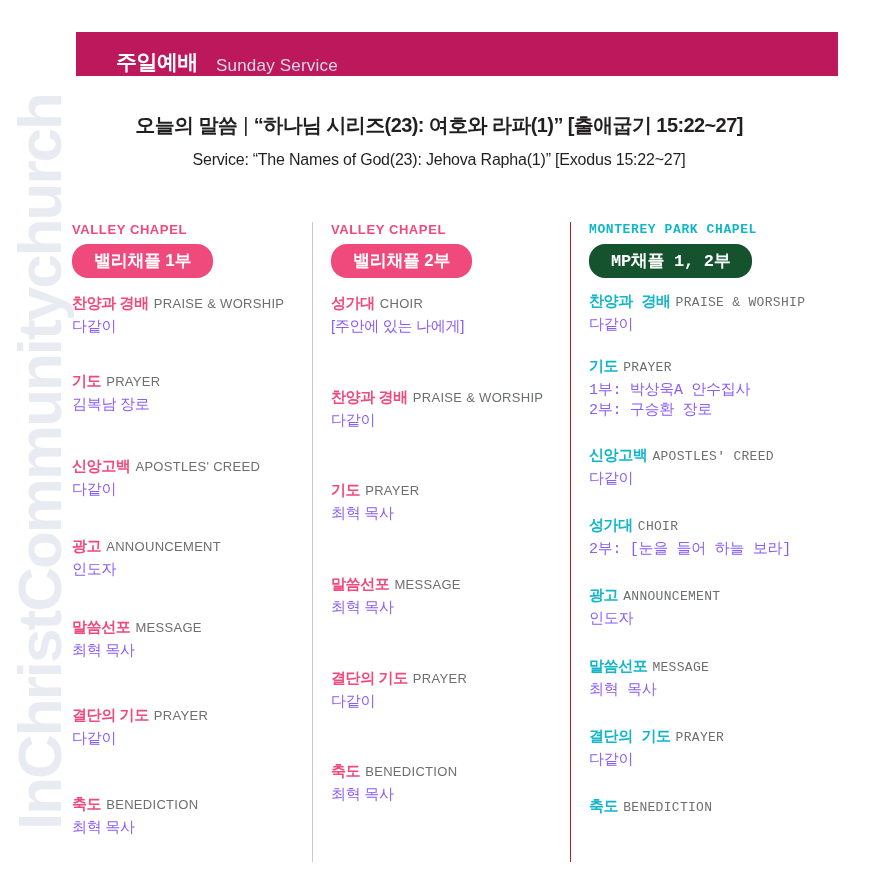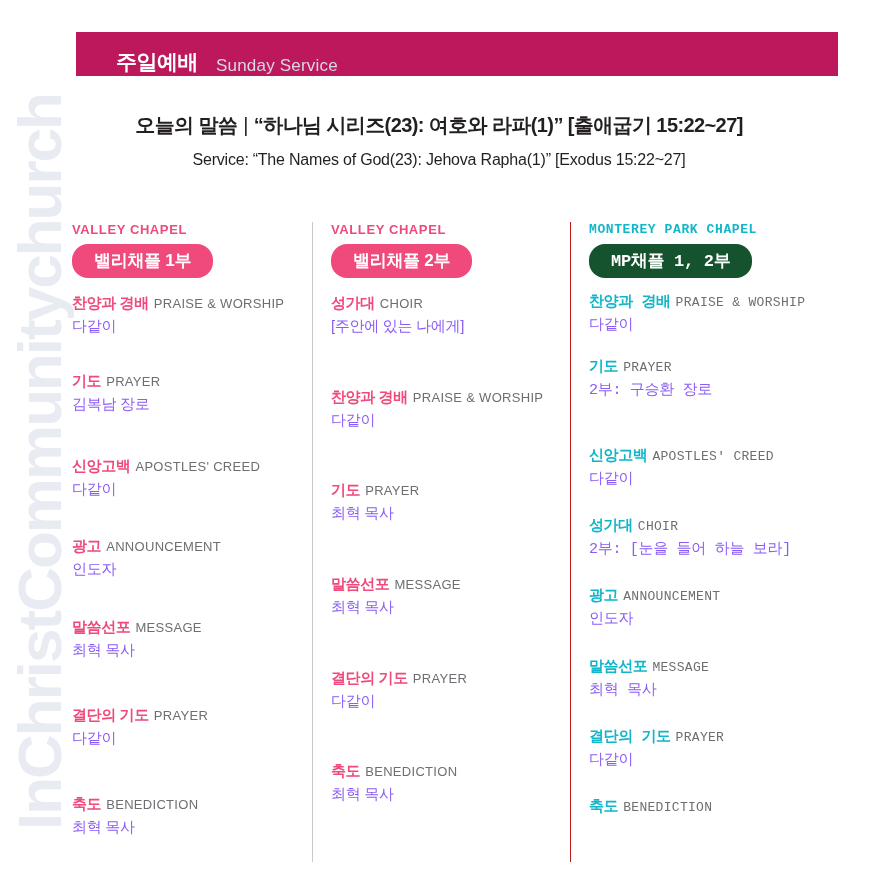--- a/index.html
+++ b/index.html
@@ -324,20 +324,21 @@
         </div>
         <div class="item-body">
           <span class="line">다같이</span>
         </div>
       </div>
       <div class="item" style="top:65px">
         <div class="item-title teal">
           <span>기도</span><span class="en">PRAYER</span>
         </div>
         <div class="item-body">
+          <span class="line">1부: 박상욱A 안수집사</span>
           <span class="line">2부: 구승환 장로</span>
         </div>
       </div>
       <div class="item" style="top:154px">
         <div class="item-title teal">
           <span>신앙고백</span><span class="en">APOSTLES' CREED</span>
         </div>
         <div class="item-body">
           <span class="line">다같이</span>
         </div>

